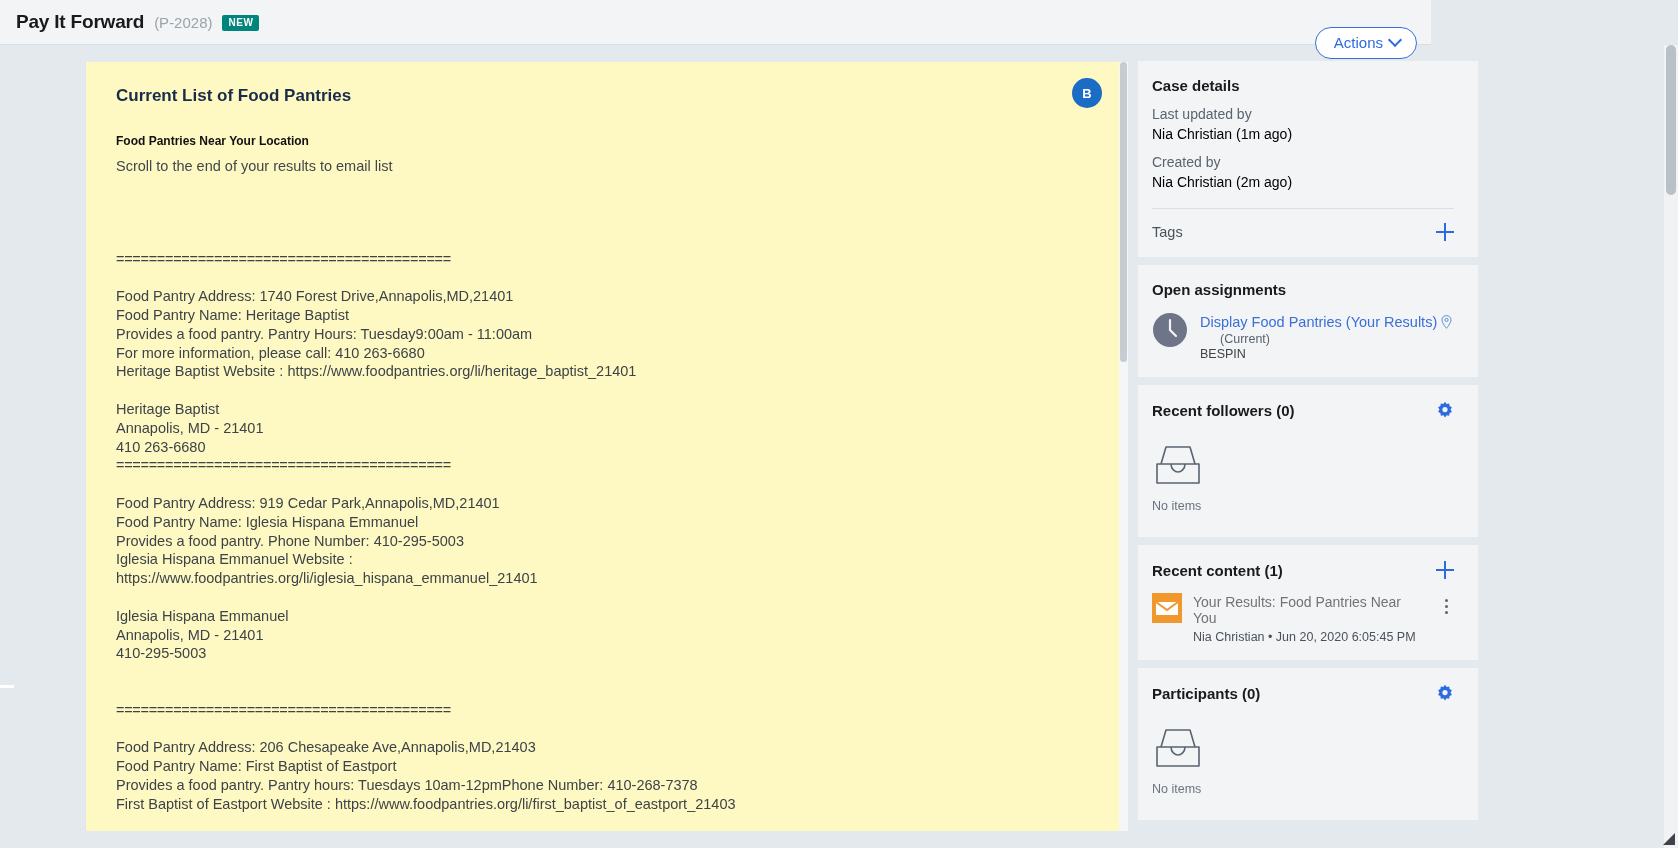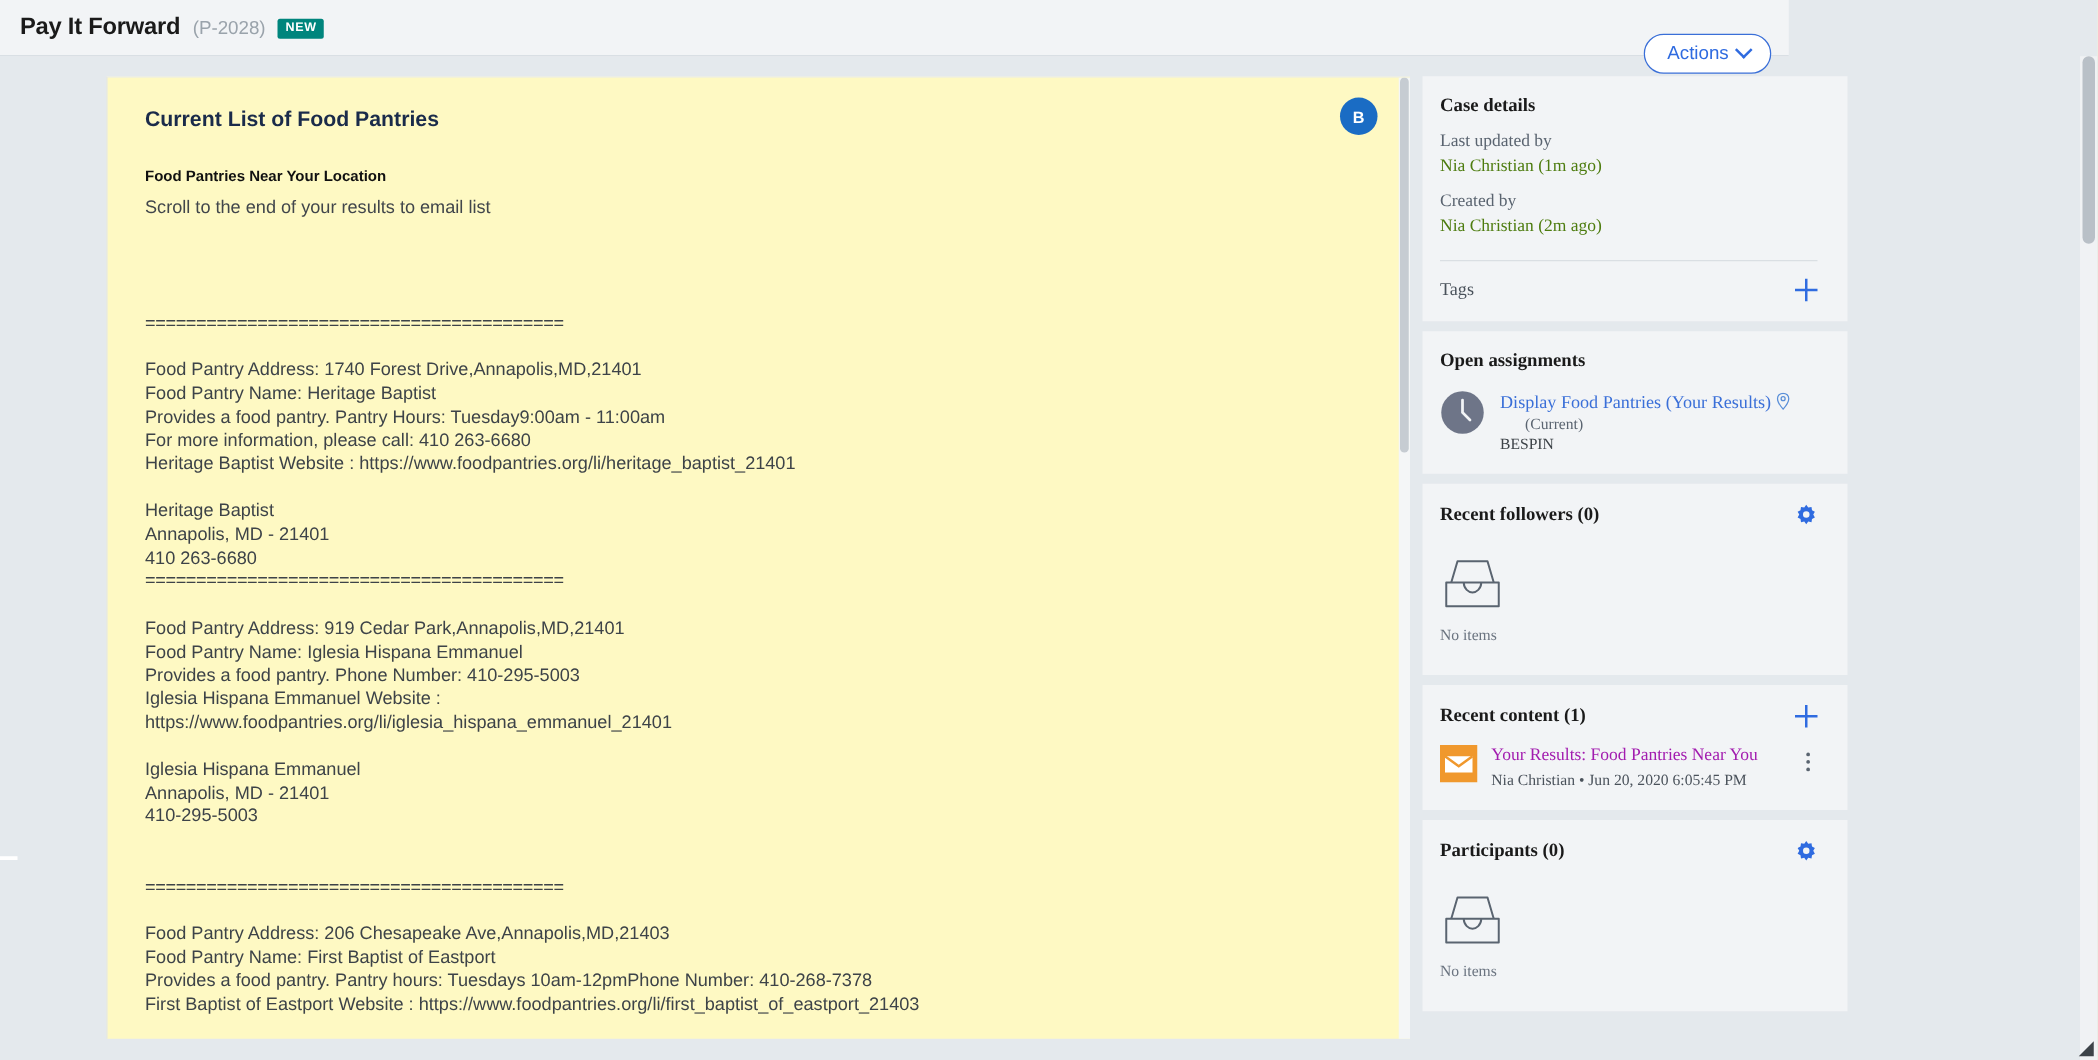--- a/index.html
+++ b/index.html
@@ -82,26 +82,26 @@
   .panel-scroll {
     position: absolute; right: 0; top: 0; width: 9px; height: 770px; background: #f4f6f7;
   }
   .panel-scroll-thumb {
     position: absolute; right: 1px; top: 0px; width: 7px; height: 300px;
     background: #c6ccd2; border-radius: 4px;
   }
 
   
   .sidebar { position: absolute; left: 1138px; top: 16px; width: 340px; }
-  .card { background: #f2f4f6; margin-bottom: 8px; padding: 16px 24px 16px 14px; font-family: Liberation Serif, serif; }
+  .card { background: #f2f4f6; margin-bottom: 8px; padding: 16px 24px 16px 14px; }
   .card-title { font-size: 15px; font-weight: bold; color: #1a1a1a; }
   .card-head { display: flex; align-items: center; justify-content: space-between; }
 
   .kv-label { font-size: 14px; color: #5a6470; margin-top: 12px; }
-  .kv-value { font-size: 14px; color: #4d7c0f; margin-top: 4px; }
+  .kv-value { font-size: 14px; color: #000000; margin-top: 4px; }
   .divider { border-top: 1px solid #dadfe3; margin: 18px 0 0 0; }
   .tags-row { display: flex; align-items: center; justify-content: space-between; margin-top: 14px; text-align: center; }
   .tags-label { font-size: 14.5px; color: #4a525b; }
 
   .plus-icon {
     width: 18px; height: 18px; position: relative; cursor: pointer; flex: none;
   }
   .plus-icon::before, .plus-icon::after {
     content: ""; position: absolute; background: #2f6be0;
   }
@@ -123,21 +123,21 @@
 
   
   .empty { display: flex; flex-direction: column; align-items: flex-start; padding: 24px 0 8px 0; }
   .tray-icon { width: 52px; height: 44px; }
   .empty-text { font-size: 12.5px; color: #6b7480; margin-top: 12px; }
 
   
   .content-row { display: flex; gap: 11px; margin-top: 14px; align-items: flex-start; }
   .mail-icon { width: 30px; height: 30px; flex: none; }
   .content-main { flex: 1; padding-top: 1px; }
-  .content-link { font-size: 14px; color: #a21caf; text-decoration: none; cursor: pointer; display: block; }
+  .content-link { font-size: 14px; color: #737373; text-decoration: none; cursor: pointer; display: block; }
   .content-meta { font-size: 12.5px; color: #4a525b; margin-top: 4px; }
   .kebab { width: 16px; height: 20px; flex: none; cursor: pointer; padding-top: 6px; }
   .kebab span {
     display: block; width: 3px; height: 3px; border-radius: 50%;
     background: #5a6470; margin: 0 auto 3px auto;
   }
 
   
   .page-scroll {
     position: absolute; right: 0; top: 45px; width: 14px; height: 803px; background: #f0f2f4;

